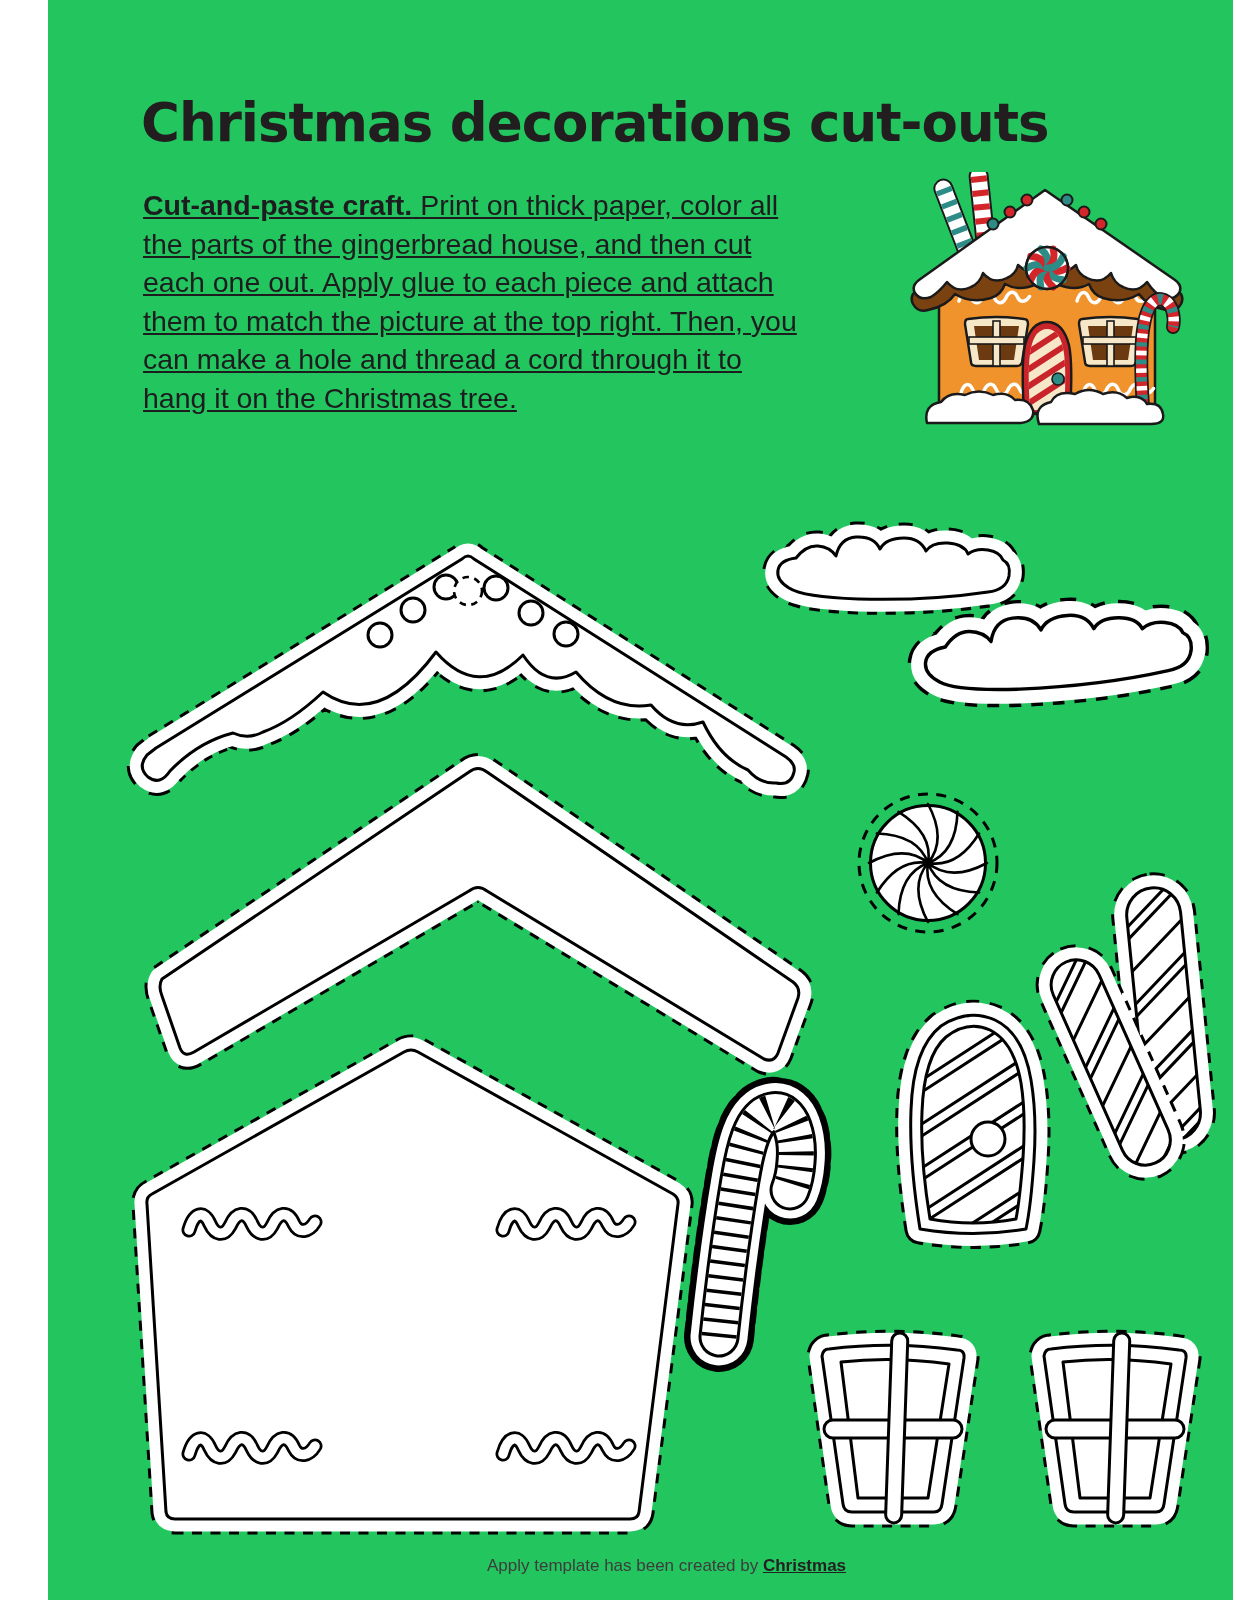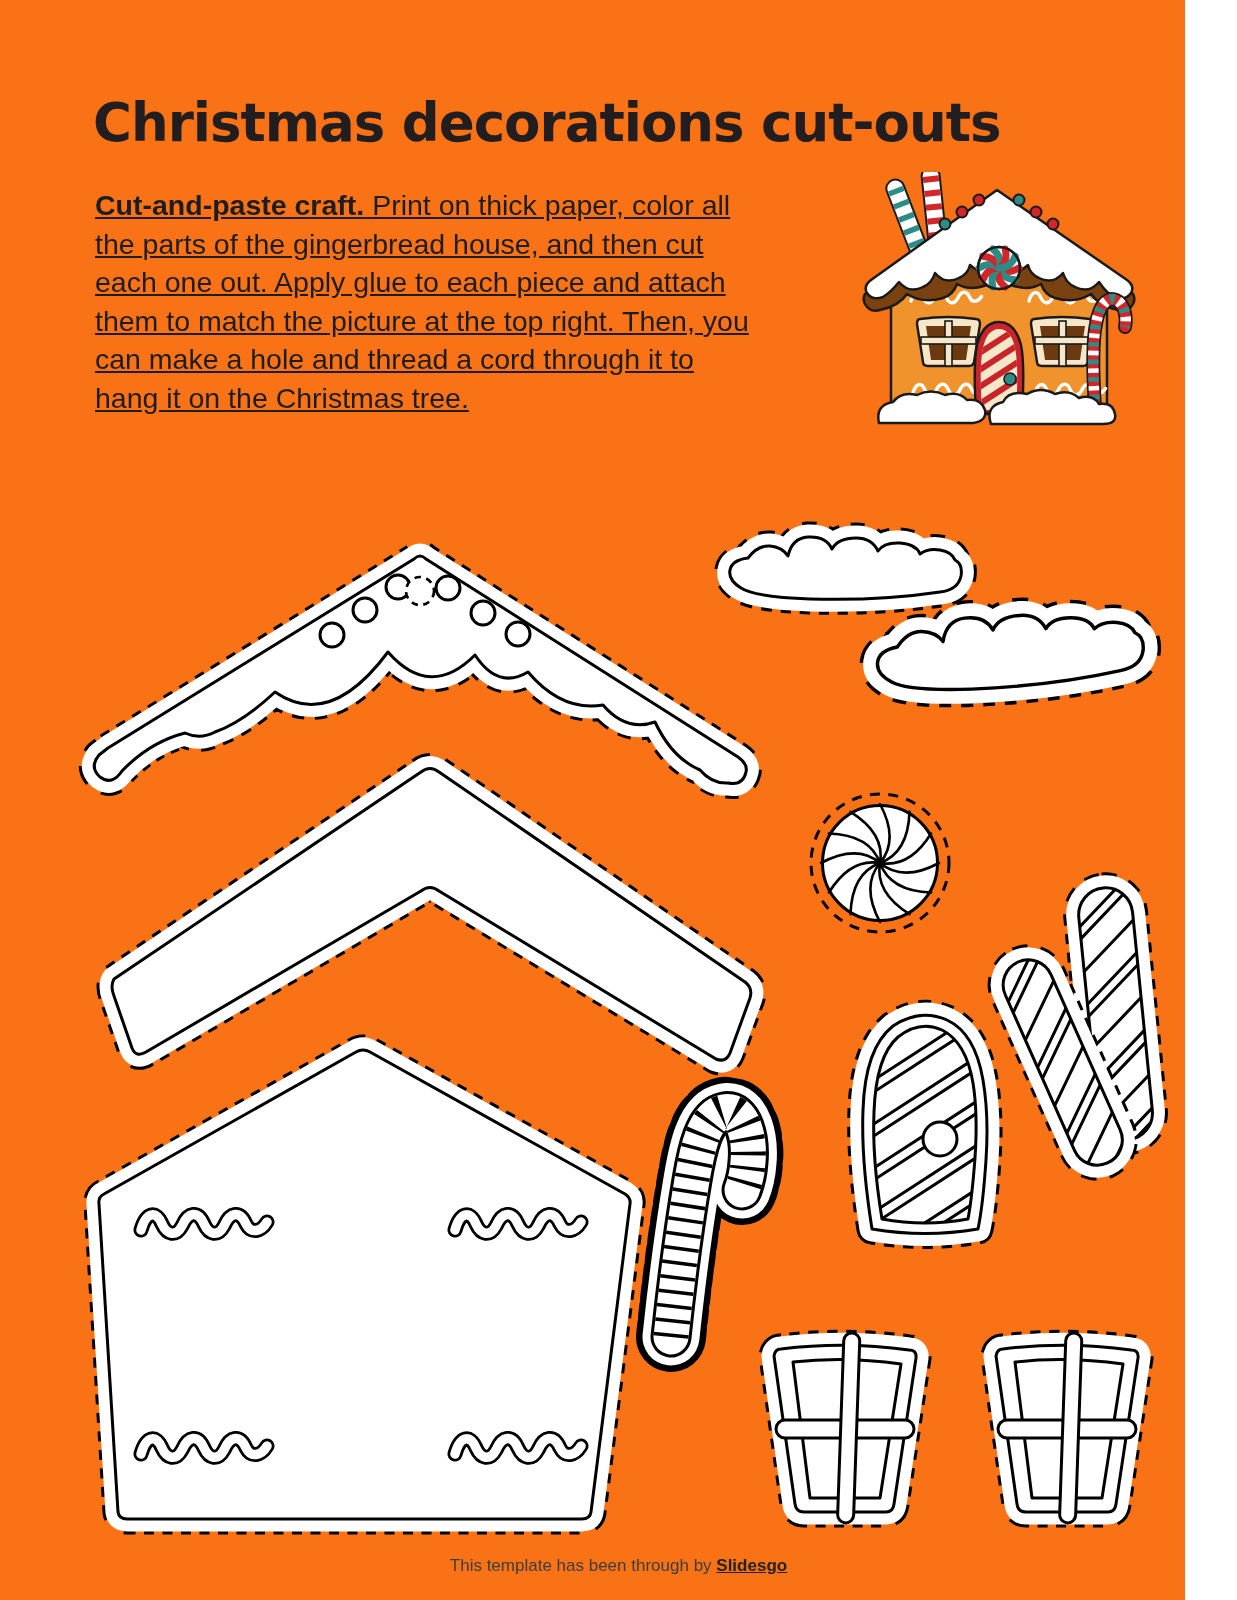--- a/index.html
+++ b/index.html
@@ -1,17 +1,17 @@
 <!DOCTYPE html>
 <html><head>
 <meta charset="utf-8">
 <style>
   html,body{margin:0;padding:0;background:#ffffff;}
-  #page{position:relative;width:1185px;height:1600px;background:#f97316;overflow:hidden;
-        font-family:"Liberation Sans", sans-serif;color:#1c1c1c;}
+  #page{position:relative;width:1185px;height:1600px;background:#22c55e;overflow:hidden;
+        font-family:"Liberation Sans", sans-serif;color:#1c1c1c;margin-left:48px;}
   #cutout-canvas{position:absolute;left:0;top:0;width:1237px;height:1600px;}
   #title{position:absolute;left:93px;top:92px;margin:0;width:1000px;
          font-family:"DejaVu Sans", sans-serif;font-weight:700;font-size:53px;
          letter-spacing:-1px;color:#221e1f;}
   #intro{position:absolute;left:95px;top:186px;margin:0;width:664px;
          font-size:28.5px;line-height:38.5px;color:#1d1d1f;text-decoration:underline;}
   #intro b{font-weight:700;}
   #house-art{position:absolute;left:849px;top:172px;}
   #footer{position:absolute;left:0;top:1556px;width:1237px;text-align:center;
           font-size:17px;color:#3d3d3d;}
@@ -314,14 +314,14 @@
       <path d="M 246 236 C 244 205 243 172 247 152 C 250 134 258 124 267 128 C 276 132 278 146 276 155" fill="none" stroke="#fff" stroke-width="10.5" stroke-dasharray="4.5 13"></path>
       <path d="M 246 236 C 244 205 243 172 247 152 C 250 134 258 124 267 128 C 276 132 278 146 276 155" fill="none" stroke="#2E8C86" stroke-width="10.5" stroke-dasharray="4.5 13" stroke-dashoffset="8.7"></path>
     </g>
 
     <g fill="#fff" stroke="#1a1a1a" stroke-width="2.5" stroke-linejoin="round">
       <path d="M 30 251 Q 26 233 44 230 Q 52 219 68 223 Q 82 216 96 223 Q 110 219 118 228 Q 132 226 136 238 Q 138 249 124 251 Z"></path>
       <path d="M 142 252 Q 136 234 154 230 Q 160 218 178 222 Q 192 214 206 222 Q 220 217 230 226 Q 244 222 250 232 Q 264 230 266 242 Q 268 252 254 252 Z"></path>
     </g>
   </svg>
 
-  <div id="footer"><span>This template has been through by </span><b>Slidesgo</b></div>
+  <div id="footer"><span>Apply template has been created by </span><b>Christmas</b></div>
 </div>
 
 </body></html>

